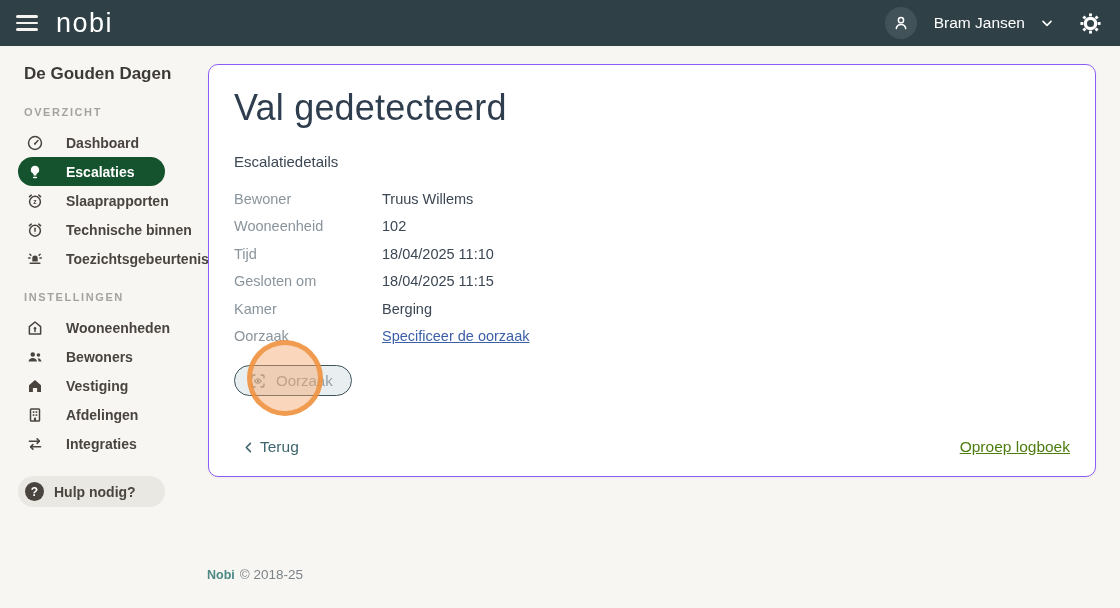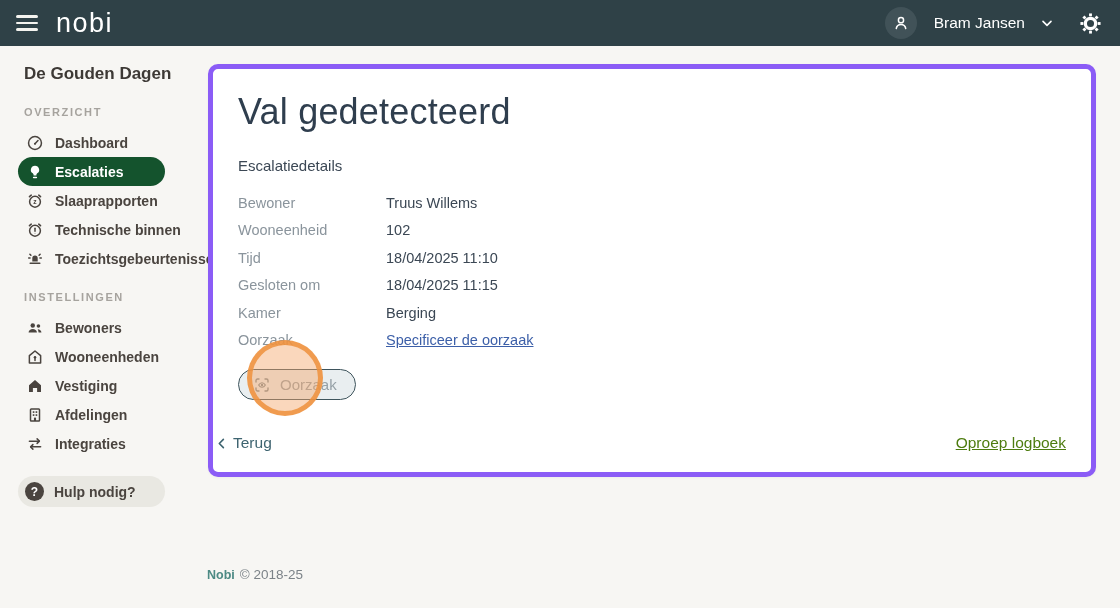--- a/index.html
+++ b/index.html
@@ -36,21 +36,21 @@
     position:absolute; left:0; top:46px; width:196px; bottom:0;
     padding:18px 0 0 24px;
   }
   .org-name { font-size:17px; font-weight:700; color:#3d3935; margin-bottom:22px; }
   .section-label {
     font-size:11px; font-weight:700; letter-spacing:1.6px; color:#a6a39e;
     margin:0 0 10px 0;
   }
   .nav { margin-left:-6px; margin-bottom:18px; }
   .nav-item {
-    display:flex; align-items:center; gap:11px;
+    display:flex; align-items:center; gap:22px;
     height:29px; padding:0 10px 0 8px; margin-bottom:0px;
     width:147px; border-radius:15px; cursor:pointer;
     color:#4a443f; font-size:14px; font-weight:600;
     white-space:nowrap;
   }
   .nav-item .icn { display:flex; align-items:center; color:#4a443f; flex:0 0 auto; }
   .nav-item.active { background:#14532d; color:#fff; }
   .nav-item.active .icn { color:#fff; }
   .nav-item.wide { width:auto; }
   .help-pill {
@@ -61,21 +61,21 @@
   }
   .help-icn {
     width:19px; height:19px; border-radius:50%; background:#4a443f; color:#fff;
     display:flex; align-items:center; justify-content:center;
     font-size:12px; font-weight:700; flex:0 0 auto;
   }
 
   
   .card {
     position:absolute; left:208px; top:64px; width:888px; height:413px;
-    background:#fff; border:5px solid #8b5cf6; border-radius:10px;
+    background:#fff; border:1px solid #8b5cf6; border-radius:10px;
     box-shadow:0 1px 3px rgba(0,0,0,0.04);
     padding:22px 25px;
   }
   .card-title {
     font-size:36px; font-weight:400; color:#2f3e4e; letter-spacing:0.2px;
     margin:0 0 24px 0;
   }
   .card-subtitle { font-size:15px; font-weight:400; color:#3b4754; margin:0 0 15px 0; }
   .detail-row { display:flex; align-items:center; height:27.5px; font-size:14.5px; }
   .detail-label { width:148px; color:#8a949c; flex:0 0 auto; }
@@ -85,21 +85,21 @@
   .analyse-btn {
     margin-top:15px; display:inline-flex; align-items:center; gap:9px;
     height:31px; padding:0 18px 0 14px; border-radius:16px;
     background:#e9eef0; border:1px solid #3e545c;
     color:#95a0a6; font-size:15px; cursor:pointer;
     font-family:"Liberation Sans", sans-serif;
   }
   .analyse-btn .icn { color:#7c8a90; display:flex; align-items:center; }
 
   .card-footer {
-    position:absolute; left:1px; right:25px; bottom:20px;
+    position:absolute; left:32px; right:25px; bottom:20px;
     display:flex; justify-content:space-between; align-items:center;
   }
   .back-link {
     display:flex; align-items:center; gap:4px;
     color:#3e6470; font-size:15.5px; text-decoration:none; cursor:pointer;
   }
   .calllog-link { color:#4d7c0f; font-size:15.5px; text-decoration:underline; cursor:pointer; }
 
   
   .click-indicator {
@@ -217,38 +217,38 @@
         </svg>
       </span>
       <span>Toezichtsgebeurtenissen</span>
     </div>
   </div>
 
   <div class="section-label">INSTELLINGEN</div>
   <div class="nav">
     <div class="nav-item">
       <span class="icn">
+        <svg width="18" height="18" viewBox="0 0 24 24" fill="none" stroke="currentColor" stroke-width="2" stroke-linejoin="round">
+          <path d="M4.5 10.2L12 4l7.5 6.2V20h-15z"></path>
+          <circle cx="12" cy="12.2" r="1.7" fill="currentColor" stroke="none"></circle>
+          <path d="M12 13.4v3.2" stroke-linecap="round"></path>
+        </svg>
+      </span>
+      <span>Wooneenheden</span>
+    </div>
+    <div class="nav-item">
+      <span class="icn">
         <svg width="18" height="18" viewBox="0 0 24 24" fill="currentColor">
           <circle cx="9" cy="8.6" r="3"></circle>
           <path d="M3.4 18c.2-3 2.6-4.6 5.6-4.6s5.4 1.6 5.6 4.6z"></path>
           <circle cx="16.6" cy="9.4" r="2.4"></circle>
           <path d="M15.6 13.7c2.8.3 4.9 1.8 5 4.3h-3.8c-.2-1.8-.6-3.2-1.2-4.3z"></path>
         </svg>
       </span>
       <span>Bewoners</span>
-    </div>
-    <div class="nav-item">
-      <span class="icn">
-        <svg width="18" height="18" viewBox="0 0 24 24" fill="none" stroke="currentColor" stroke-width="2" stroke-linejoin="round">
-          <path d="M4.5 10.2L12 4l7.5 6.2V20h-15z"></path>
-          <circle cx="12" cy="12.2" r="1.7" fill="currentColor" stroke="none"></circle>
-          <path d="M12 13.4v3.2" stroke-linecap="round"></path>
-        </svg>
-      </span>
-      <span>Wooneenheden</span>
     </div>
     <div class="nav-item">
       <span class="icn">
         <svg width="18" height="18" viewBox="0 0 24 24" fill="currentColor">
           <path d="M4 11l8-7 8 7v9h-5.2v-5.2h-5.6V20H4z"></path>
         </svg>
       </span>
       <span>Vestiging</span>
     </div>
     <div class="nav-item">

